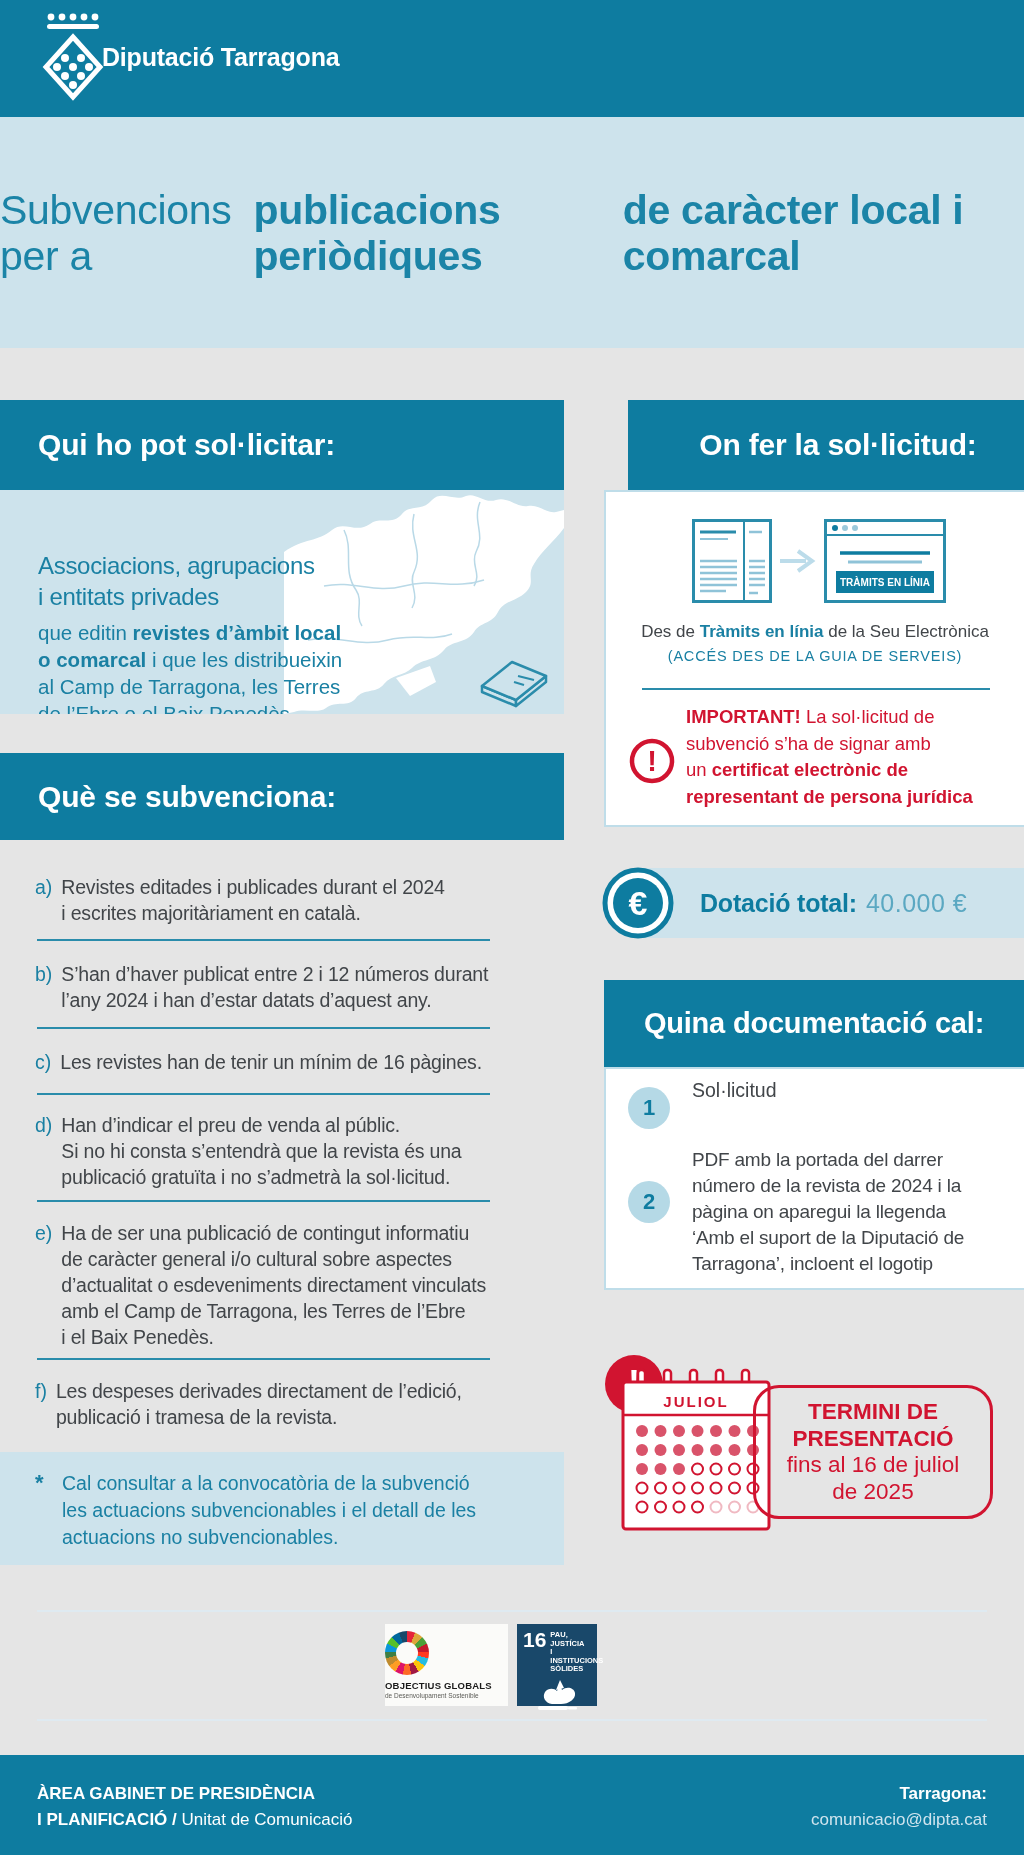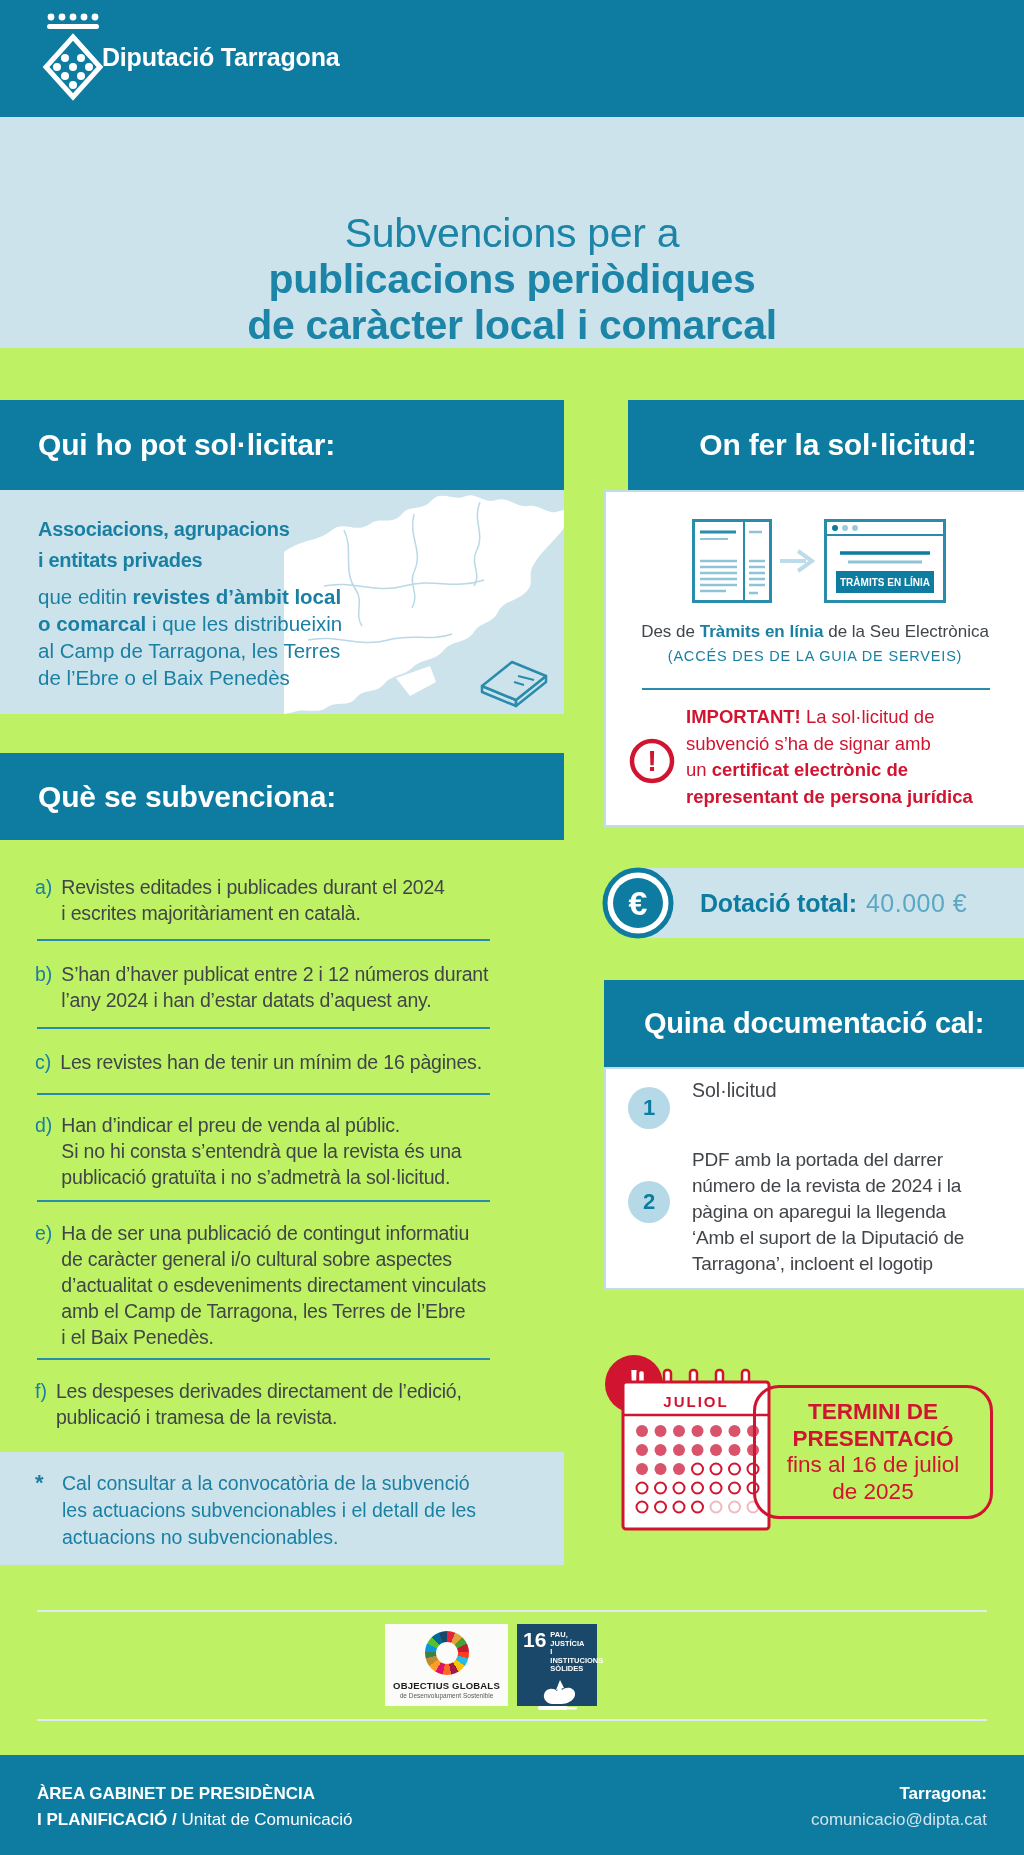--- a/index.html
+++ b/index.html
@@ -1,52 +1,52 @@
 <!DOCTYPE html>
 <html lang="ca" style="--teal: #0e7ca0; --tealtext: #1a80a3; --lightblue: #cde3ec; --boxborder: #bfdde9; --bodytext: #414549; --red: #d11430; --valueteal: #5ba8c2; --circlebg: #b5d9e6; --sdgnavy: #19486a; --separator: #2a8cab;"><head>
 <meta charset="utf-8">
 <style>
   :root{
     --teal:#0e7ca0; --tealtext:#1a80a3; --lightblue:#cde3ec; --boxborder:#bfdde9;
     --bodytext:#414549; --red:#d11430; --valueteal:#5ba8c2; --circlebg:#b5d9e6;
     --sdgnavy:#19486a; --separator:#2a8cab; --dotred:#d9536a; --dotfade:#f0b9c2;
   }
   html,body{margin:0;padding:0;background:#fff;}
-  #page{position:relative;width:1024px;height:1855px;overflow:hidden;background:#bef264;
+  #page{position:relative;width:1024px;height:1855px;overflow:hidden;background:#e5e5e5;
         font-family:"Liberation Sans",sans-serif;}
   .ml{white-space:pre-line;}
   .sb{font-weight:700;}
   .teal{color:var(--tealtext);}
 
   
   #top-header{position:absolute;left:0;top:0;width:1024px;height:117px;background:var(--teal);}
   #org-logo{position:absolute;left:38px;top:11px;}
   #org-name{position:absolute;left:102px;top:43px;color:#fff;font-size:25px;font-weight:700;letter-spacing:-.2px;}
 
   
   #title-band{position:absolute;left:0;top:117px;width:1024px;height:231px;background:var(--lightblue);
-    display:flex;flex-direction:column;align-items:center;justify-content:flex-end;color:#1b84a7;}
+    display:flex;align-items:center;justify-content:flex-end;color:#1b84a7;}
   #title-band .t{font-size:41px;line-height:46px;letter-spacing:-.3px;}
   #title-band .t1{font-weight:400;}
   #title-band .t2,#title-band .t3{font-weight:700;}
 
   
   .bar{position:absolute;background:var(--teal);color:#fff;font-weight:700;font-size:30px;
        display:flex;align-items:center;letter-spacing:-.2px;}
   #bar-who{left:0;top:400px;width:564px;height:90px;padding-left:38px;box-sizing:border-box;}
   #bar-on{left:628px;top:400px;width:420px;height:90px;justify-content:center;}
   #bar-que{left:0;top:753px;width:564px;height:87px;padding-left:38px;box-sizing:border-box;}
   #bar-docs{left:604px;top:980px;width:420px;height:87px;justify-content:center;font-size:29px;}
 
   
   #who-box{position:absolute;left:0;top:490px;width:564px;height:224px;background:var(--lightblue);overflow:hidden;}
   #who-map{position:absolute;right:0;top:0;}
   #book-icon{position:absolute;right:14px;bottom:4px;}
   #who-text{position:absolute;left:38px;top:24px;}
-  #who-intro{color:var(--tealtext);font-size:20px;line-height:31px;font-weight:700;letter-spacing:-.3px;}
+  #who-intro{color:var(--tealtext);font-size:24px;line-height:31px;font-weight:400;letter-spacing:-.3px;margin-top:36px;}
   #who-body{margin-top:7px;color:var(--tealtext);font-size:20.5px;line-height:27px;}
 
   
   .item{position:absolute;left:35px;width:500px;display:flex;gap:9px;font-size:19.5px;line-height:26px;}
   .item .letter{color:var(--tealtext);flex:0 0 auto;}
   .item .itext{color:var(--bodytext);letter-spacing:-.2px;}
   .sep{position:absolute;left:37px;width:453px;height:0;border-top:2px solid var(--separator);}
 
   
   #note-box{position:absolute;left:0;top:1452px;width:564px;height:113px;background:var(--lightblue);}
@@ -90,21 +90,21 @@
     border-radius:26px;box-sizing:border-box;display:flex;flex-direction:column;align-items:center;
     justify-content:center;color:var(--red);font-size:22.5px;line-height:26.5px;text-align:center;}
   #termini-box .th{font-weight:700;}
 
   
   .thinline{position:absolute;left:37px;width:950px;border-top:2px solid #dfeaf1;}
   #line1{top:1610px;} #line2{top:1719px;}
 
   
   #sdg-global{position:absolute;left:385px;top:1624px;width:123px;height:82px;background:#fbfbf9;
-              display:flex;flex-direction:column;align-items:center;}
+              display:flex;flex-direction:column;}
   #sdg-wheel{width:44px;height:44px;border-radius:50%;margin-top:7px;position:relative;
     background:conic-gradient(#e5243b 0 6%,#dda63a 6% 12%,#4c9f38 12% 18%,#c5192d 18% 24%,
       #ff3a21 24% 29%,#26bde2 29% 35%,#fcc30b 35% 41%,#a21942 41% 47%,#fd6925 47% 53%,
       #dd1367 53% 59%,#fd9d24 59% 65%,#bf8b2e 65% 71%,#3f7e44 71% 76%,#0a97d9 76% 82%,
       #56c02b 82% 88%,#00689d 88% 94%,#19486a 94% 100%);}
   #sdg-wheel::after{content:"";position:absolute;left:11px;top:11px;width:22px;height:22px;border-radius:50%;background:#fbfbf9;}
   #sdg-wheel-title{font-size:9.5px;font-weight:700;color:#1a1a1a;margin-top:5px;letter-spacing:.2px;}
   #sdg-wheel-sub{font-size:6.5px;color:#5a5a55;margin-top:1px;}
   #sdg-goal{position:absolute;left:517px;top:1624px;width:80px;height:82px;background:var(--sdgnavy);
             box-sizing:border-box;padding:5px 6px;color:#fff;}

